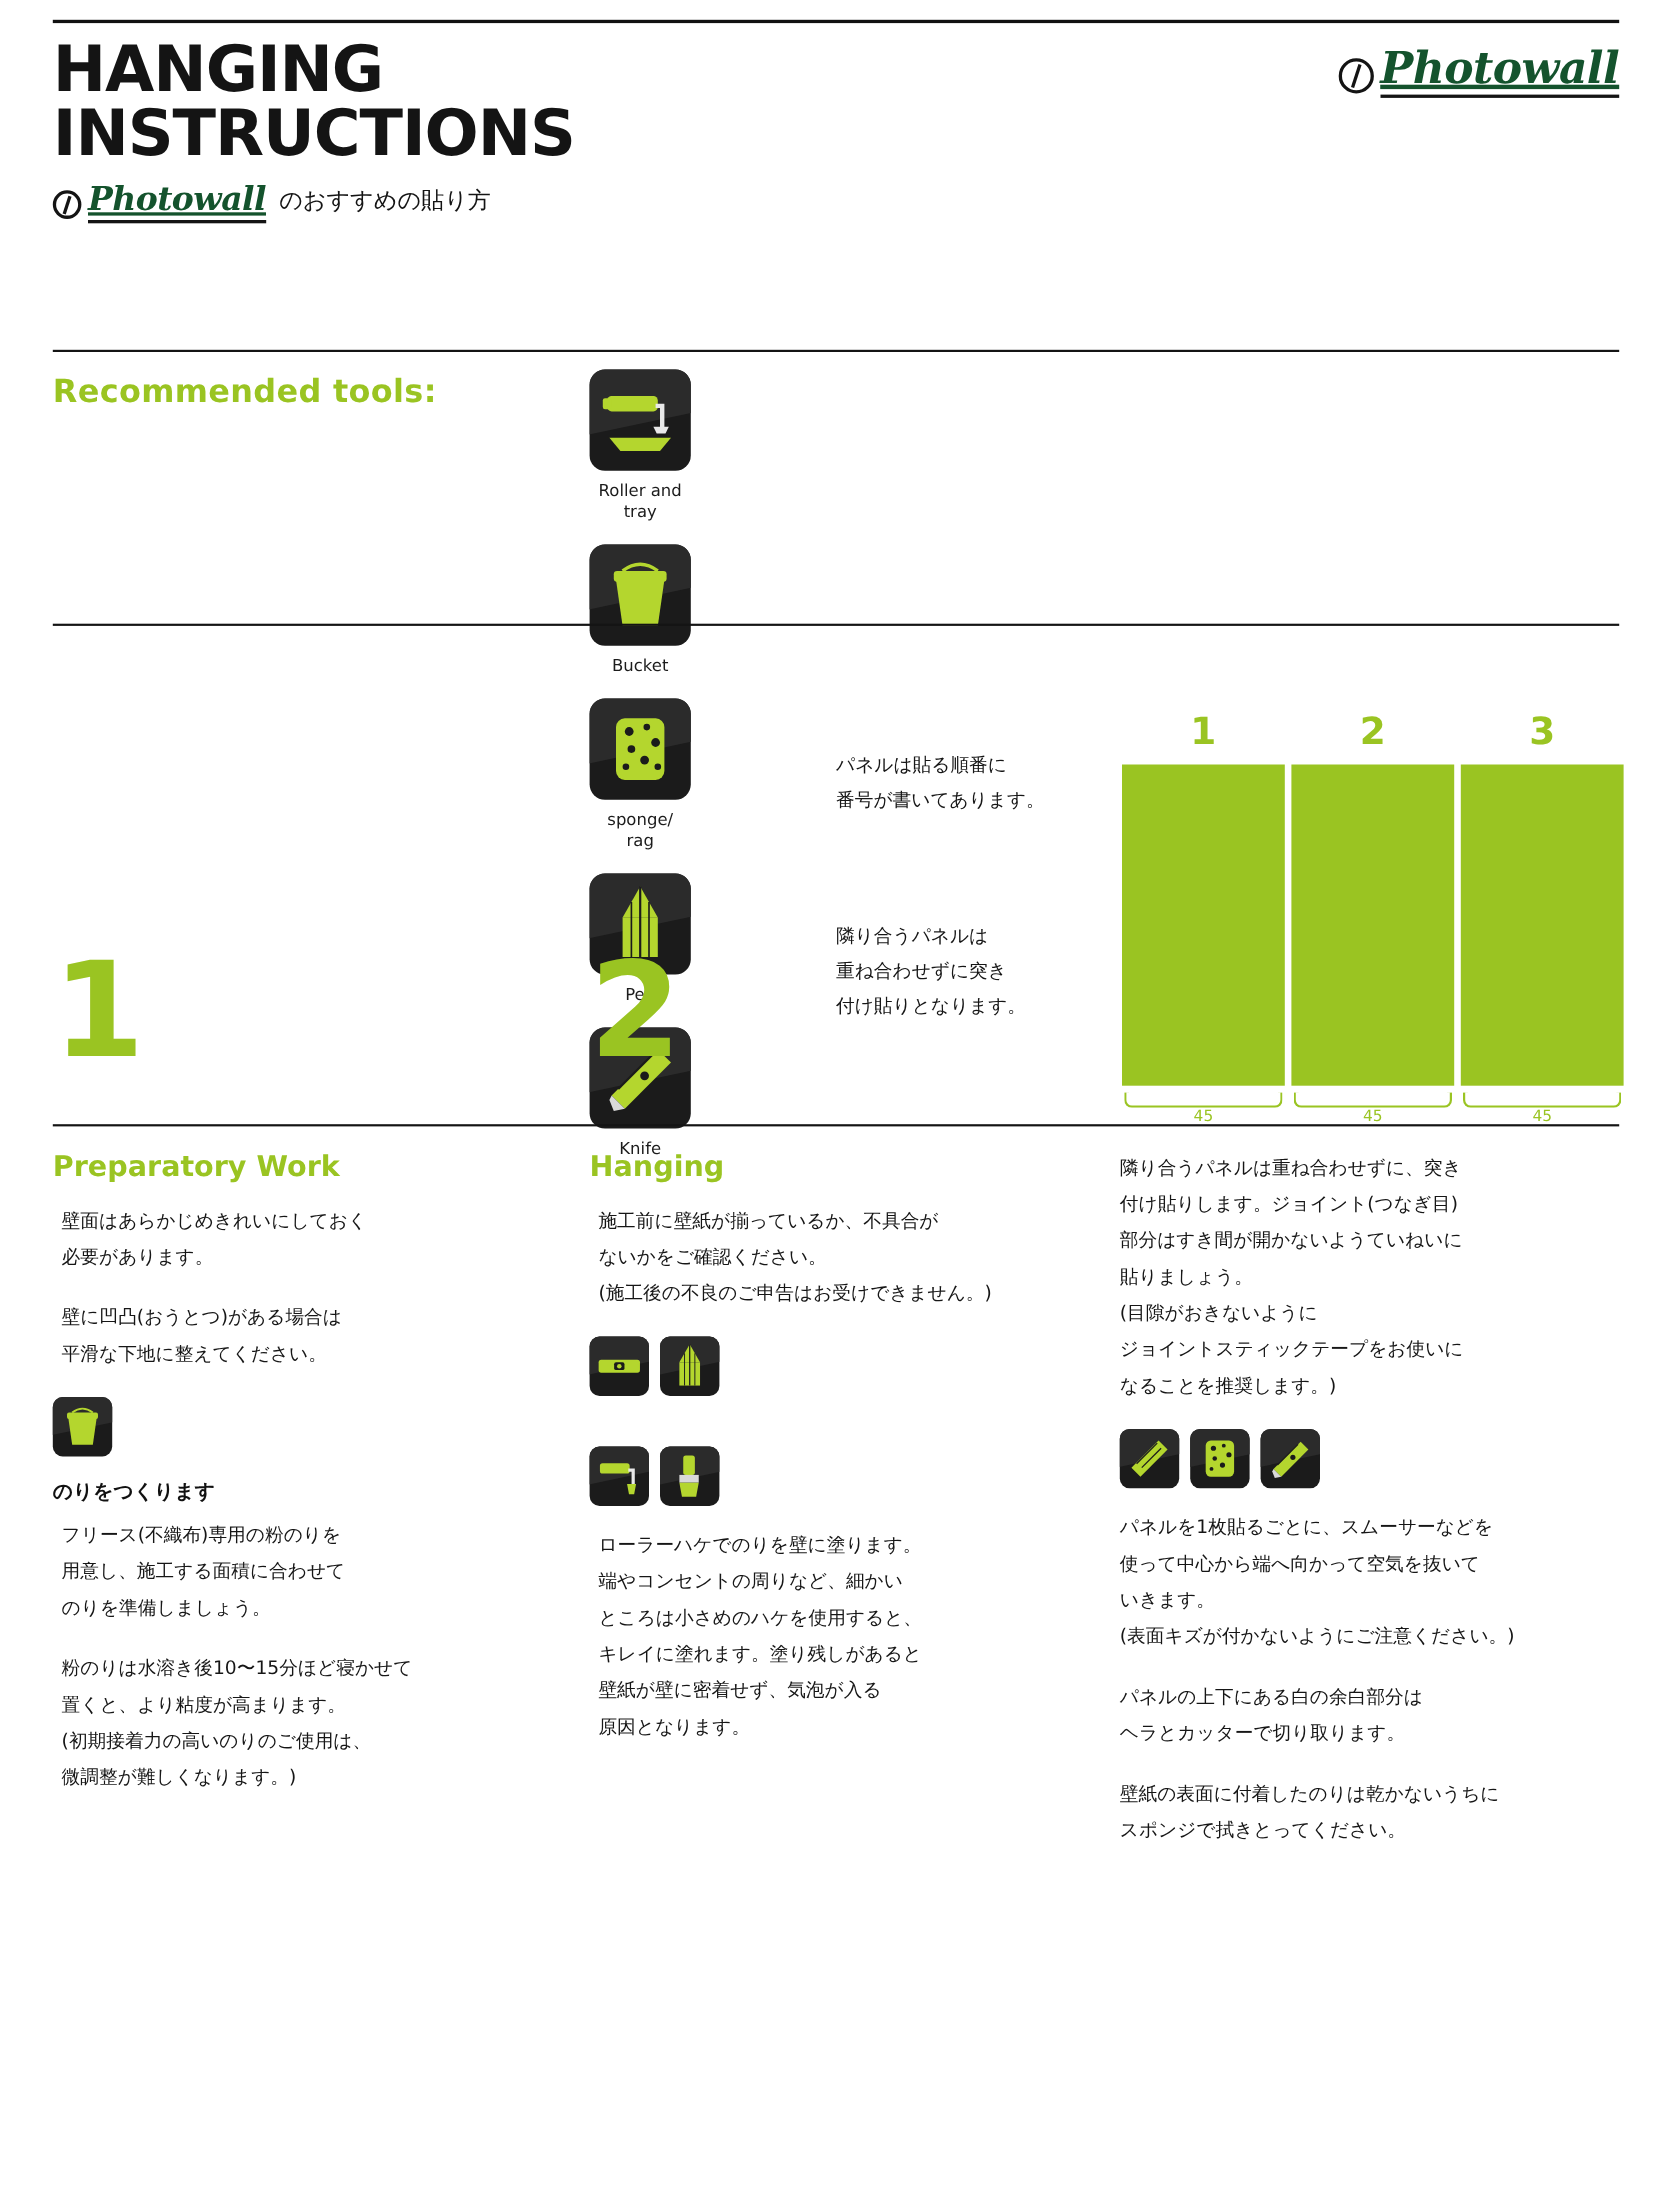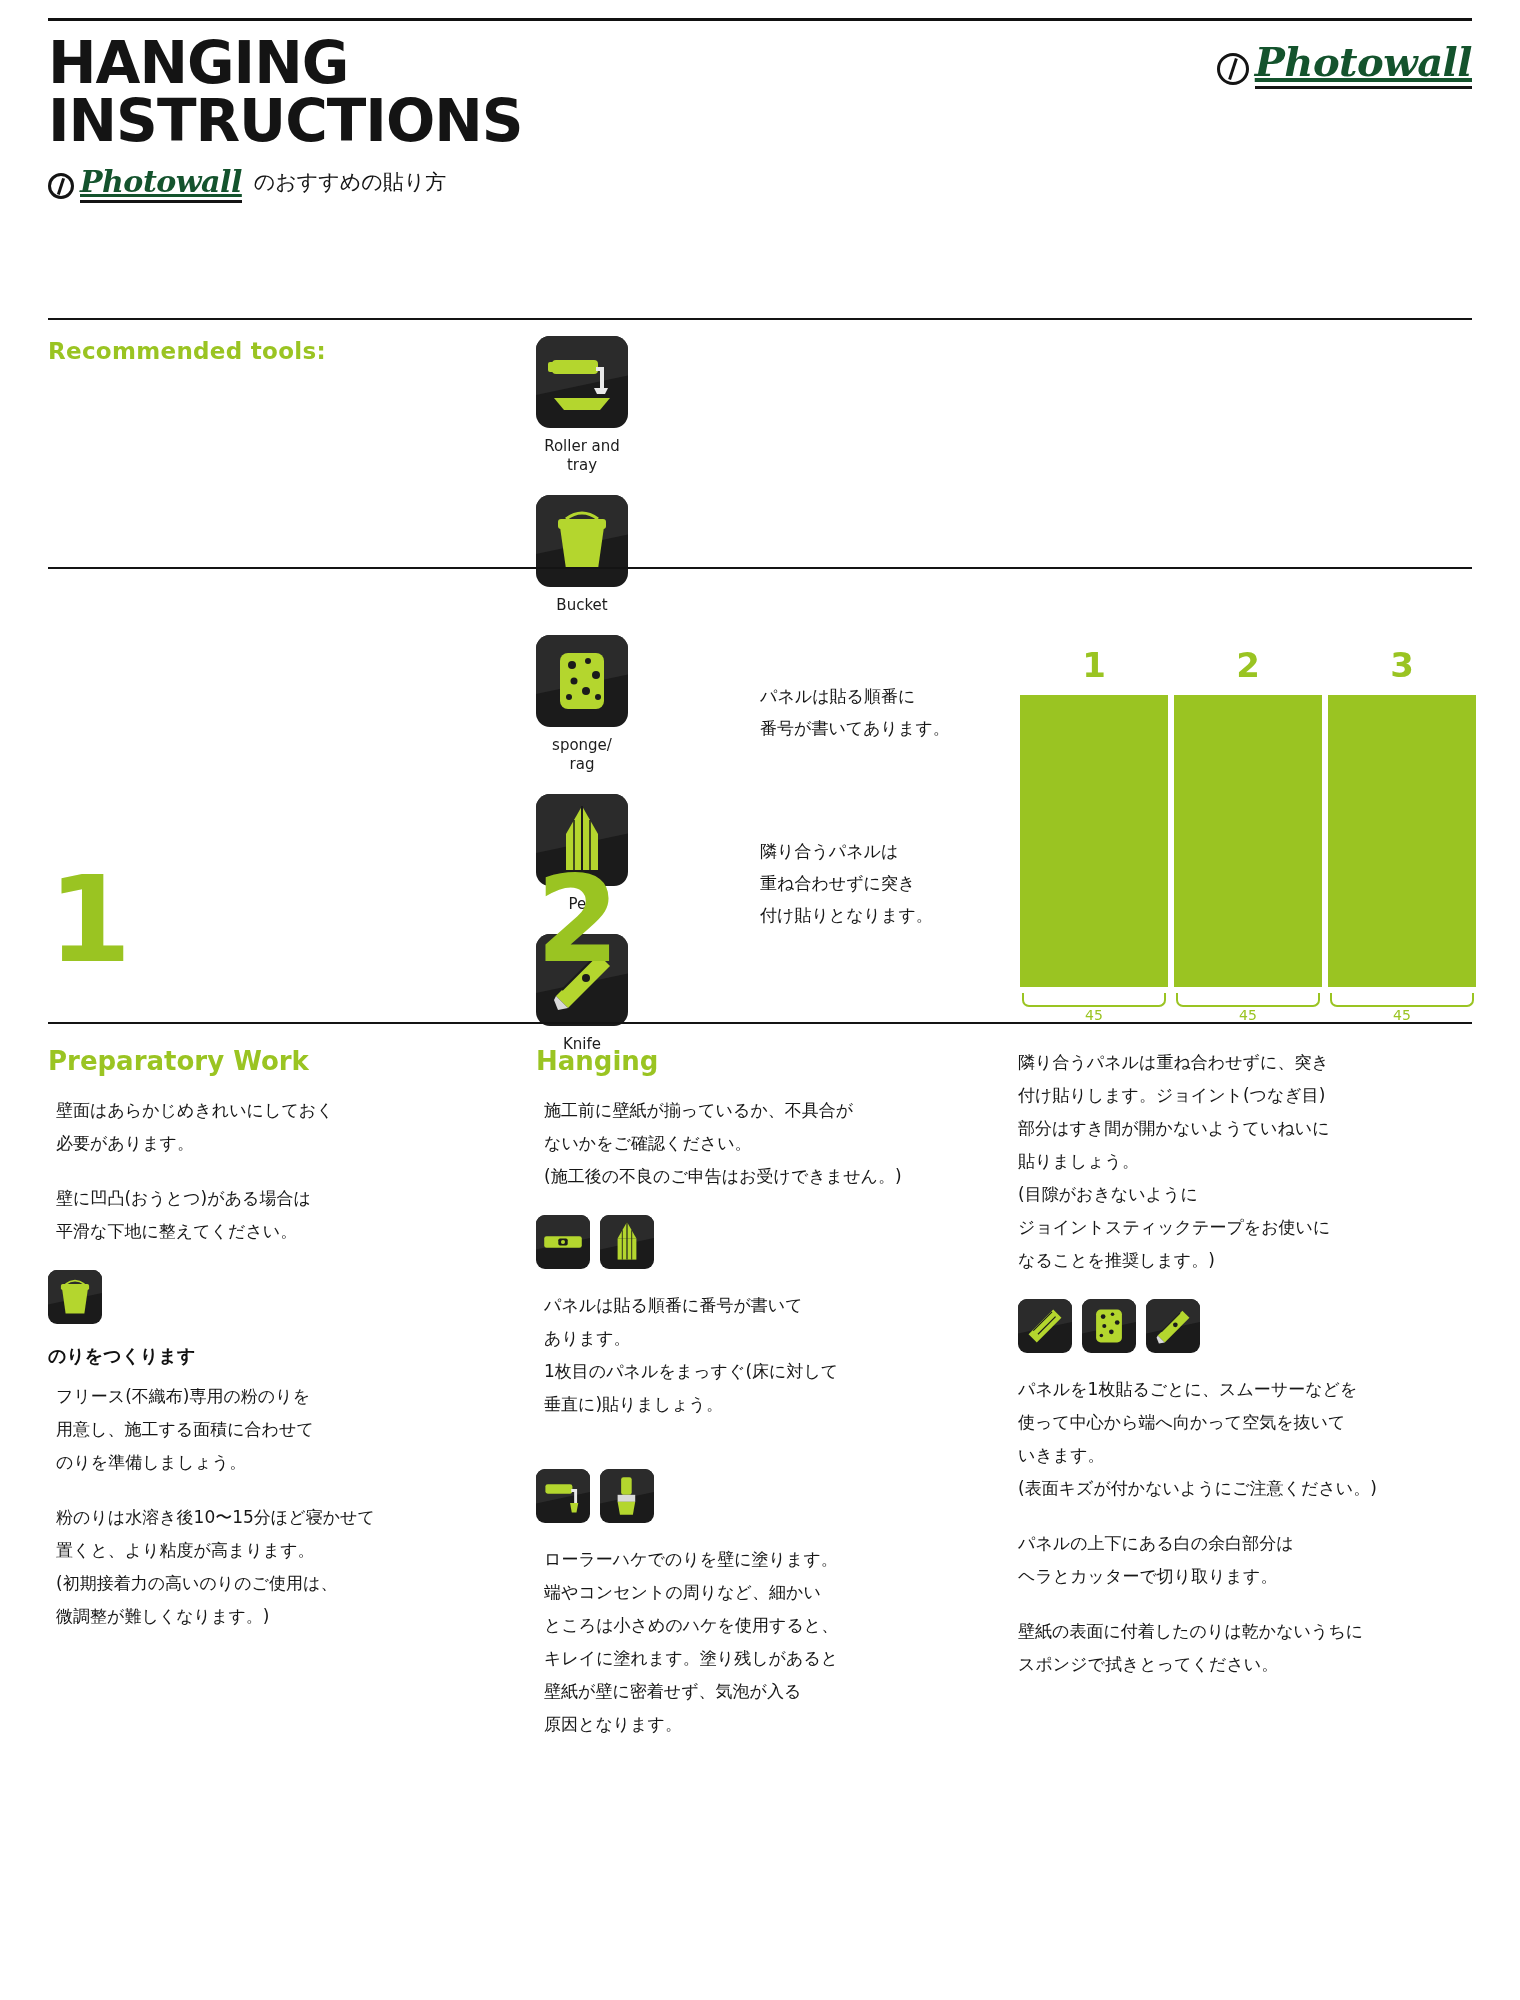--- a/index.html
+++ b/index.html
@@ -107,21 +107,21 @@
     height: 2px;
     background: #141414;
   }
   .rule-tools-top { left: 48px; right: 48px; top: 318px; }
   .rule-tools-bottom { left: 48px; right: 48px; top: 567px; }
 
   .tools-label {
     position: absolute;
     left: 48px;
     top: 338px;
-    font-size: 23px;
+    font-size: 29px;
     font-weight: bold;
     color: #9ac422;
     letter-spacing: 0.3px;
   }
   .tools-row {
     position: absolute;
     left: 536px;
     top: 336px;
     display: flex;
     gap: 20px;
@@ -453,24 +453,20 @@
       <div class="icon-tile sm">
         <svg viewBox="0 0 92 92">
           <path d="M46 12 L62 40 H30 Z" fill="#b4d62e"></path>
           <rect x="30" y="40" width="32" height="36" fill="#b4d62e"></rect>
           <path d="M46 12 L46 76" stroke="#1b1b1b" stroke-width="2"></path>
           <path d="M38 26 L38 76" stroke="#1b1b1b" stroke-width="1.5"></path>
           <path d="M54 26 L54 76" stroke="#1b1b1b" stroke-width="1.5"></path>
         </svg>
       </div>
     </div>
-    <p class="para indent">パネルは貼る順番に番号が書いて
-あります。
-1枚目のパネルをまっすぐ(床に対して
-垂直に)貼りましょう。</p>
     <div class="spacer-sm"></div>
     <div class="icon-group">
       <div class="icon-tile sm">
         <svg viewBox="0 0 92 92">
           <rect x="16" y="26" width="46" height="16" rx="4" fill="#b4d62e"></rect>
           <path d="M60 34 h10 v24 h-5 v-19 h-5z" fill="#e9e9e9"></path>
           <path d="M58 58 h14 l-3 16 h-8z" fill="#b4d62e"></path>
         </svg>
       </div>
       <div class="icon-tile sm">

